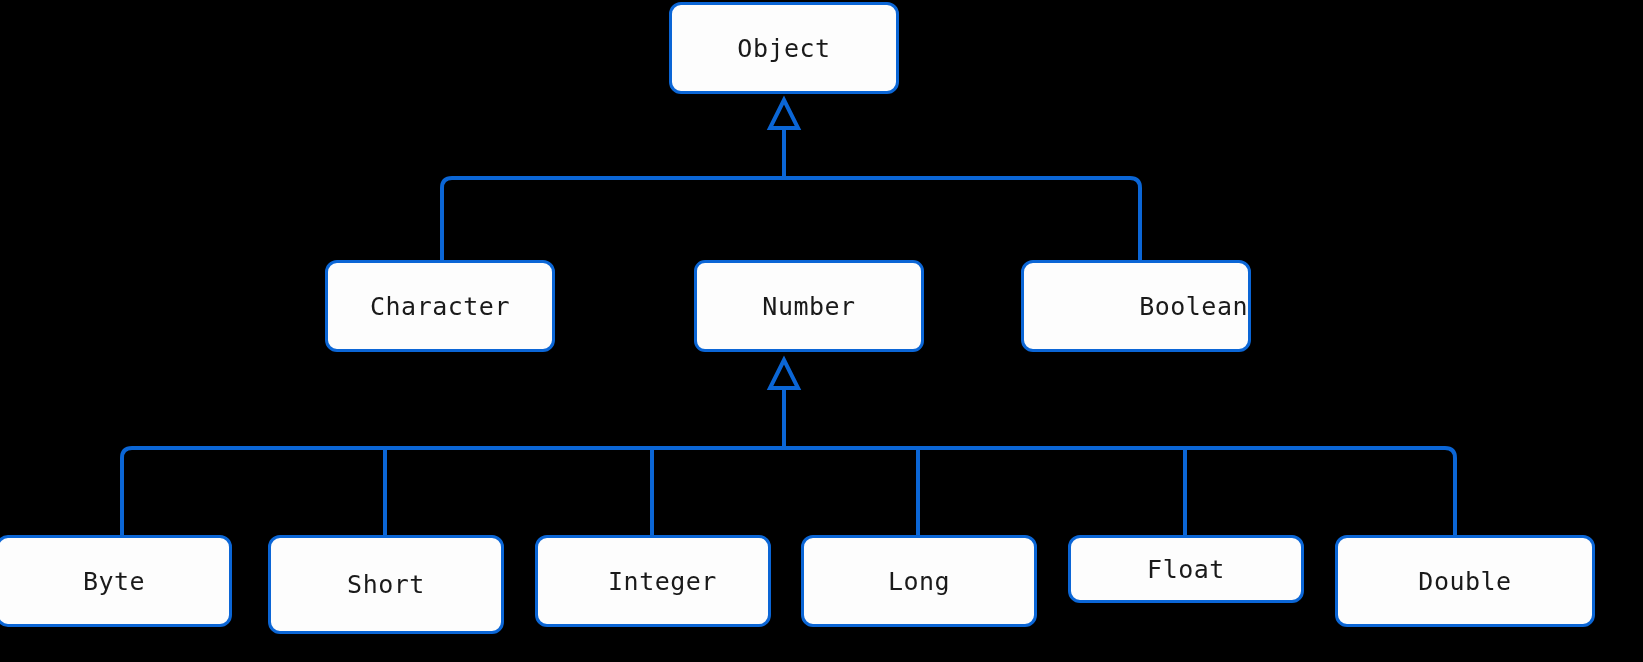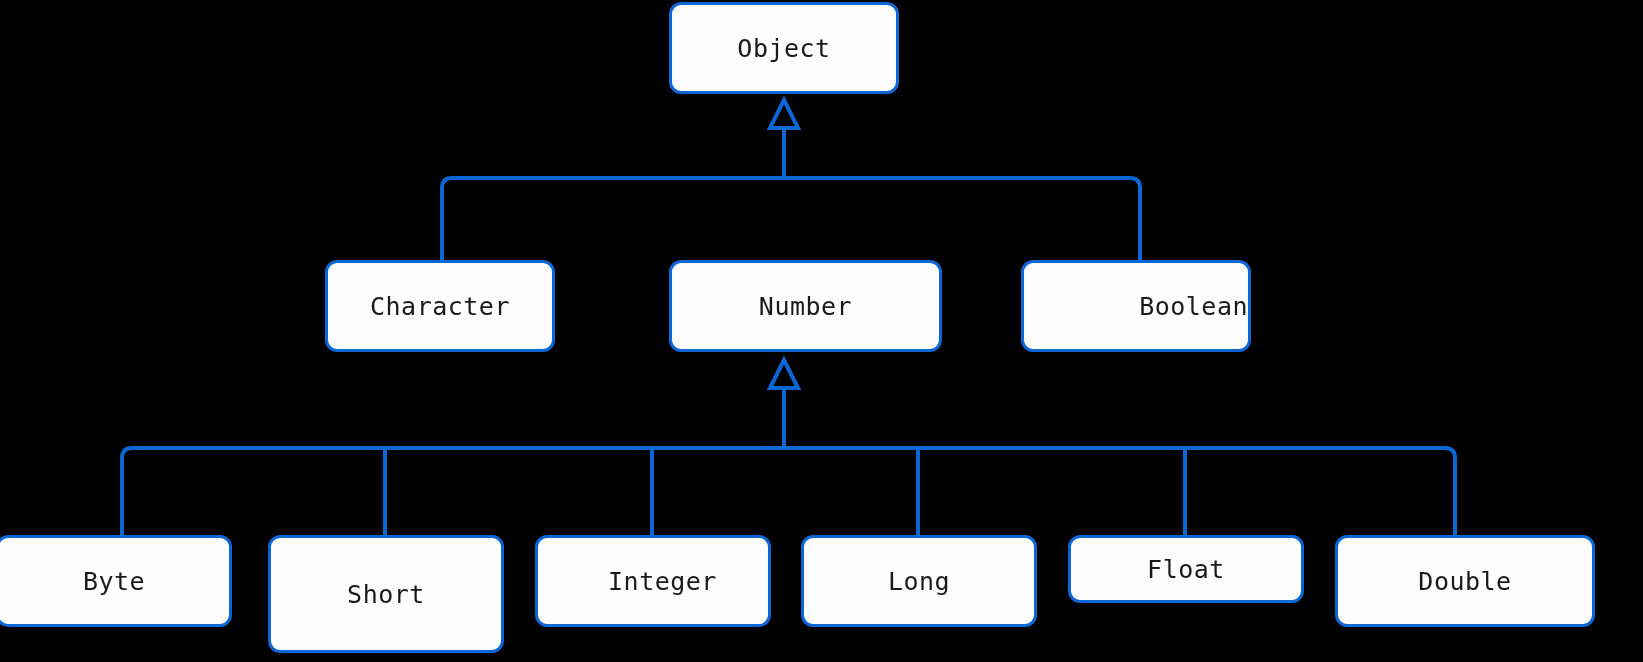--- a/index.html
+++ b/index.html
@@ -76,33 +76,33 @@
   </svg>
 
   <div class="node" style="left:669px; top:2px; width:230px; height:92px;">
     <span class="node-label">Object</span>
   </div>
 
   <div class="node" style="left:325px; top:260px; width:230px; height:92px;">
     <span class="node-label">Character</span>
   </div>
 
-  <div class="node" style="left:669px; top:260px; width:273px; height:92px;">
+  <div class="node" style="left:694px; top:260px; width:230px; height:92px;border-radius:11px;">
     <span class="node-label">Number</span>
   </div>
 
   <div class="node" style="left:1021px; top:260px; width:230px; height:92px;justify-content:flex-end;">
     <span class="node-label">Boolean</span>
   </div>
 
   <div class="node" style="left:-4px; top:535px; width:236px; height:92px;">
     <span class="node-label">Byte</span>
   </div>
 
-  <div class="node" style="left:268px; top:535px; width:236px; height:118px;">
+  <div class="node" style="left:268px; top:535px; width:236px; height:99px;">
     <span class="node-label">Short</span>
   </div>
 
   <div class="node" style="left:535px; top:535px; width:236px; height:92px;padding-left:19px;">
     <span class="node-label">Integer</span>
   </div>
 
   <div class="node" style="left:801px; top:535px; width:236px; height:92px;">
     <span class="node-label">Long</span>
   </div>

